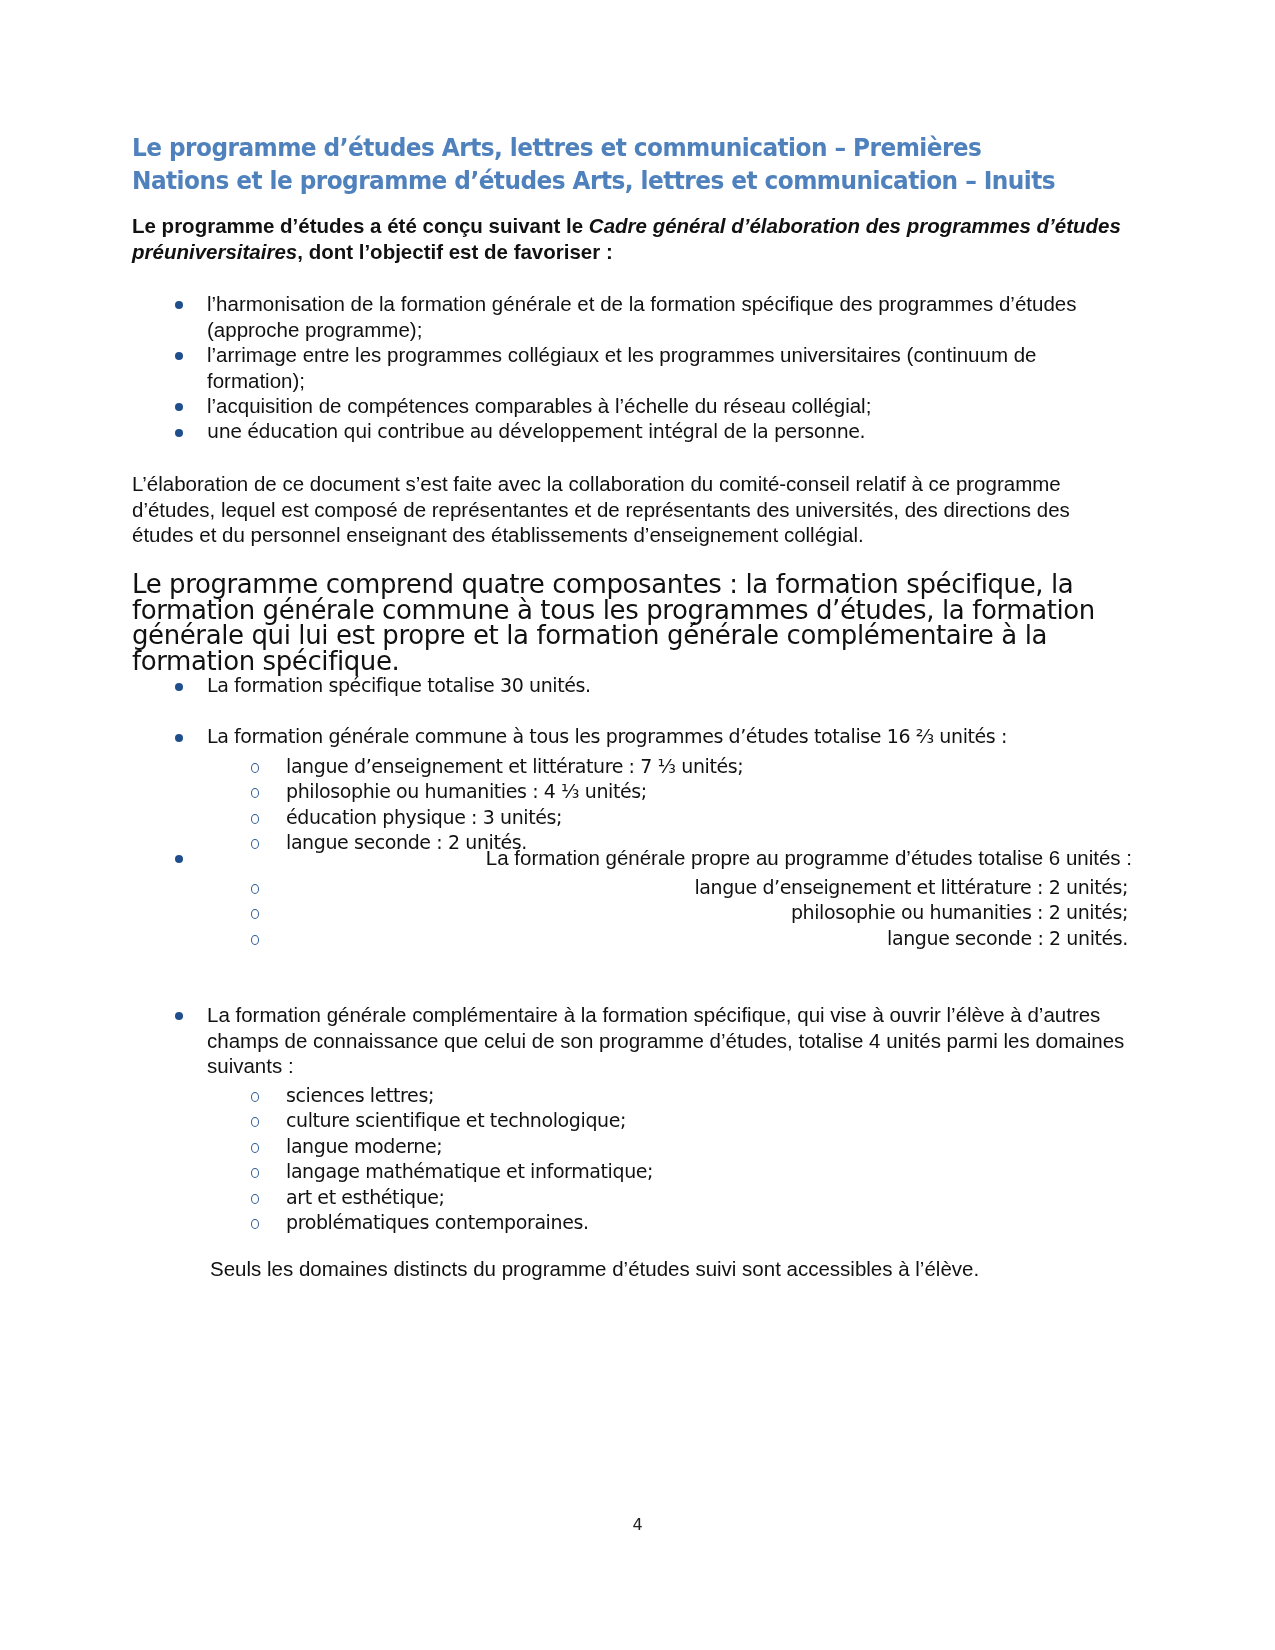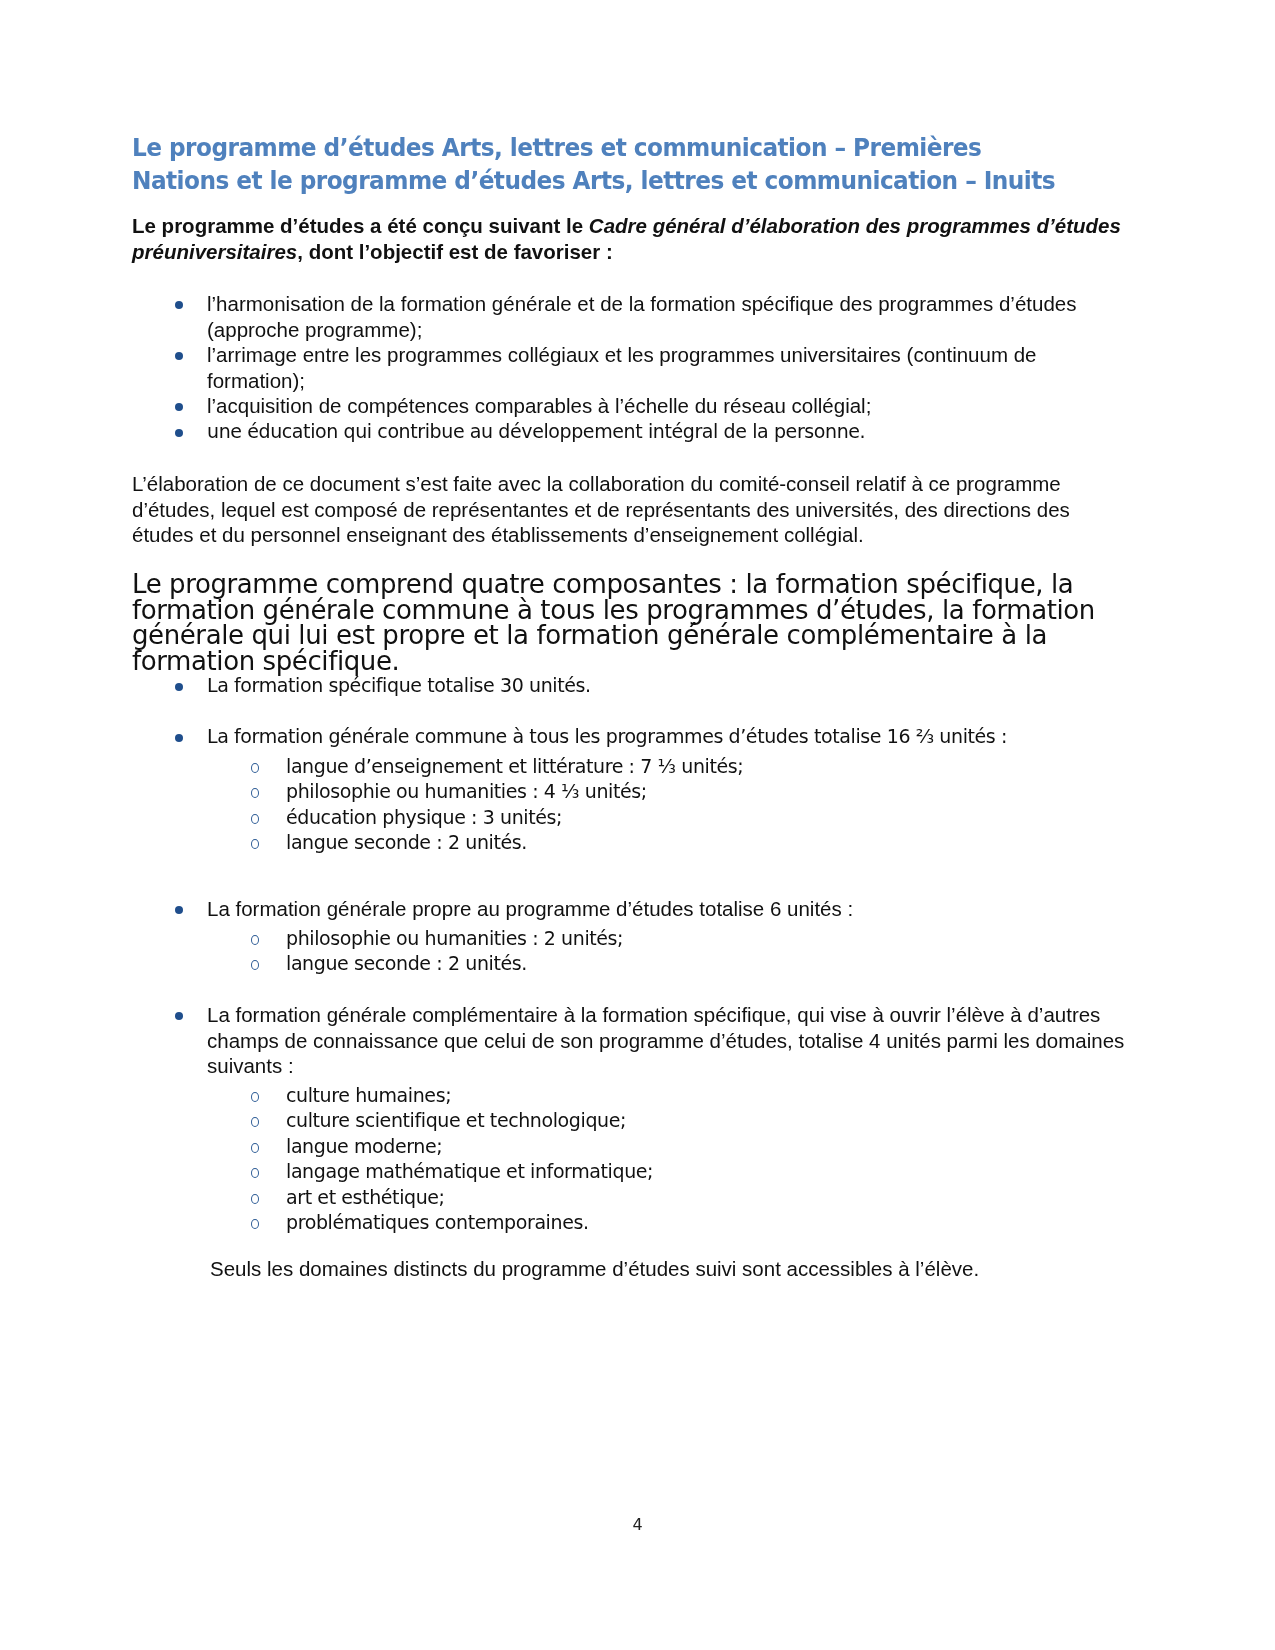--- a/index.html
+++ b/index.html
@@ -72,33 +72,34 @@
     <li class="alt"><span class="dot"></span><span>La formation générale commune à tous les programmes d’études totalise 16 ⅔ unités :</span>
       <ul class="sub">
         <li><span class="ring"></span><span>langue d’enseignement et littérature : 7 ⅓ unités;</span></li>
         <li><span class="ring"></span><span>philosophie ou humanities : 4 ⅓ unités;</span></li>
         <li><span class="ring"></span><span>éducation physique : 3 unités;</span></li>
         <li><span class="ring"></span><span>langue seconde : 2 unités.</span></li>
       </ul>
     </li>
   </ul>
 
-  <ul class="blist" style="top:896px;">
+  <ul class="blist" style="top:845px;text-align:right;">
     <li><span class="dot"></span><span>La formation générale propre au programme d’études totalise 6 unités :</span>
       <ul class="sub">
+        <li><span class="ring"></span><span>langue d’enseignement et littérature : 2 unités;</span></li>
         <li><span class="ring"></span><span>philosophie ou humanities : 2 unités;</span></li>
         <li><span class="ring"></span><span>langue seconde : 2 unités.</span></li>
       </ul>
     </li>
   </ul>
 
   <ul class="blist" style="top:1002px;">
     <li><span class="dot"></span><span>La formation générale complémentaire à la formation spécifique, qui vise à ouvrir l’élève à d’autres champs de connaissance que celui de son programme d’études, totalise 4 unités parmi les domaines suivants :</span>
       <ul class="sub">
-        <li><span class="ring"></span><span>culture humaines;</span></li>
+        <li><span class="ring"></span><span>sciences lettres;</span></li>
         <li><span class="ring"></span><span>culture scientifique et technologique;</span></li>
         <li><span class="ring"></span><span>langue moderne;</span></li>
         <li><span class="ring"></span><span>langage mathématique et informatique;</span></li>
         <li><span class="ring"></span><span>art et esthétique;</span></li>
         <li><span class="ring"></span><span>problématiques contemporaines.</span></li>
       </ul>
     </li>
   </ul>
 
   <p class="para" style="top:1253px; left:207px; margin:3px;">Seuls les domaines distincts du programme d’études suivi sont accessibles à l’élève.</p>

